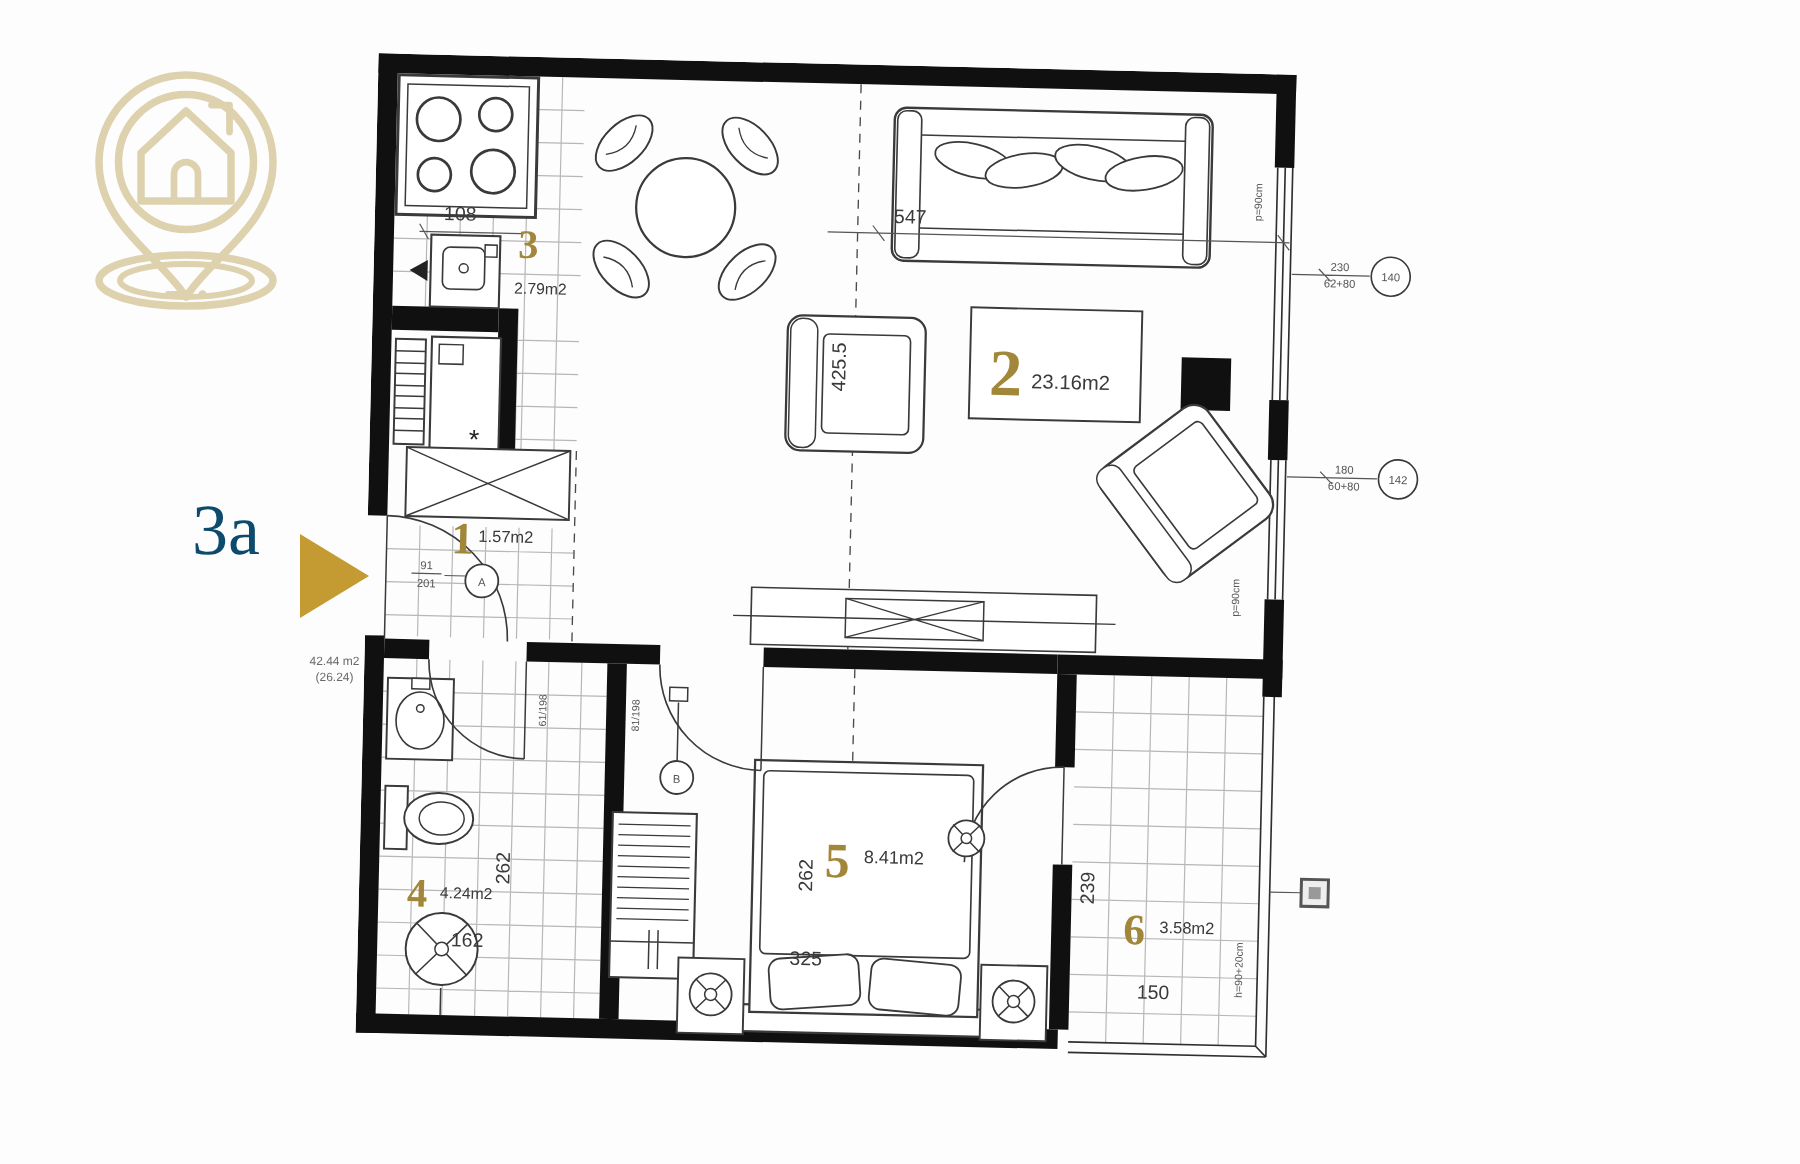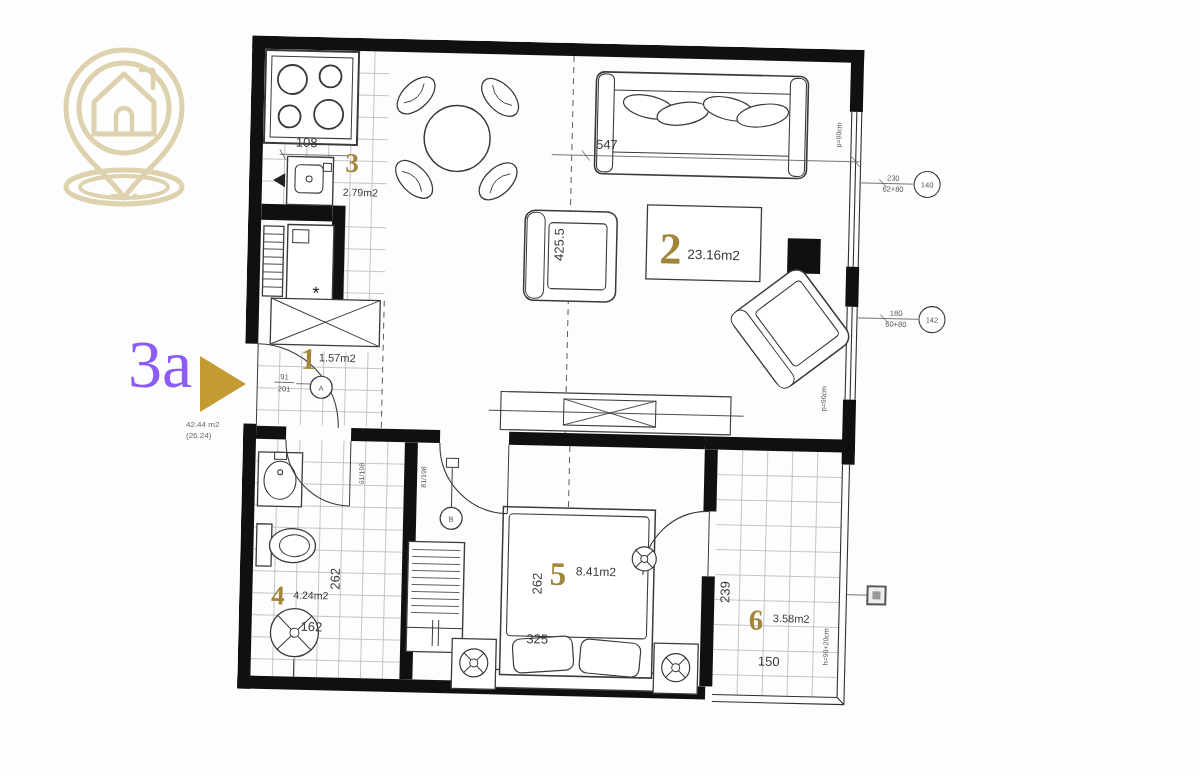--- a/index.html
+++ b/index.html
@@ -1,24 +1,24 @@
 <!DOCTYPE html>
 <html><head>
 <meta charset="utf-8">
 <style>
   html,body{margin:0;padding:0}
   body{width:1200px;height:776px;background:#fdfdfd;overflow:hidden;position:relative;
        font-family:"Liberation Sans",sans-serif}
   .abs{position:absolute}
   #logo{left:44px;top:38px}
   #unit-label{left:128px;top:330px;font-family:"Liberation Serif",serif;
-              color:#8b5cf6;font-size:68px;line-height:1}
+              color:#0c4a6e;font-size:48px;line-height:1}
   #unit-arrow{left:200px;top:356px}
-  #unit-area{left:186px;top:420px;width:74px;color:#6a6a6a;font-size:8px;
-             text-align:left;line-height:1.35}
+  #unit-area{left:186px;top:436px;width:74px;color:#6a6a6a;font-size:8px;
+             text-align:center;line-height:1.35}
   #plan{left:252px;top:36px;transform:rotate(1.35deg);transform-origin:20px 20px}
   .tile{stroke:#b7b7b7;stroke-width:.8;fill:none}
   .wall{fill:#101010;stroke:none}
   .f{fill:#fff;stroke:#3a3a3a}
   .ln{stroke:#3a3a3a;fill:none}
   .dash{stroke:#4a4a4a;stroke-width:.9;fill:none;stroke-dasharray:6 5}
   .dimline{stroke:#555;stroke-width:.8;fill:none}
   .win{stroke:#2f2f2f;stroke-width:1.1;fill:none}
   text{user-select:none}
   .dim{fill:#3a3a3a;font-size:13px}

